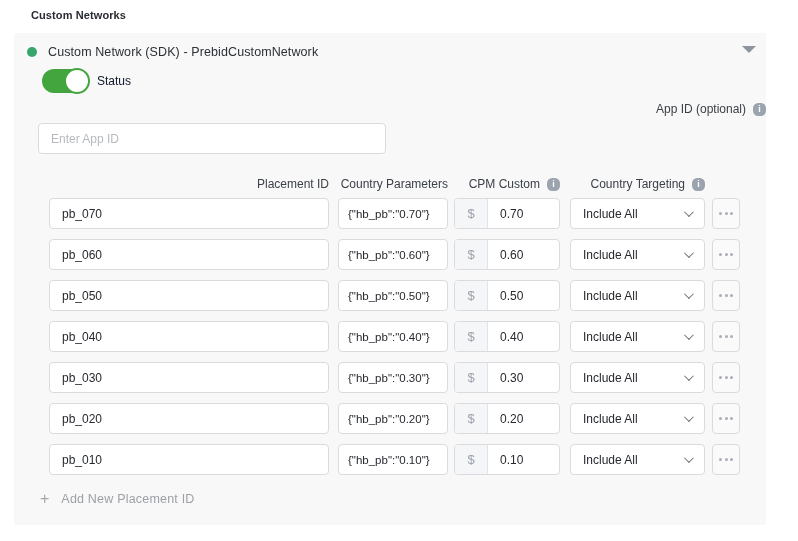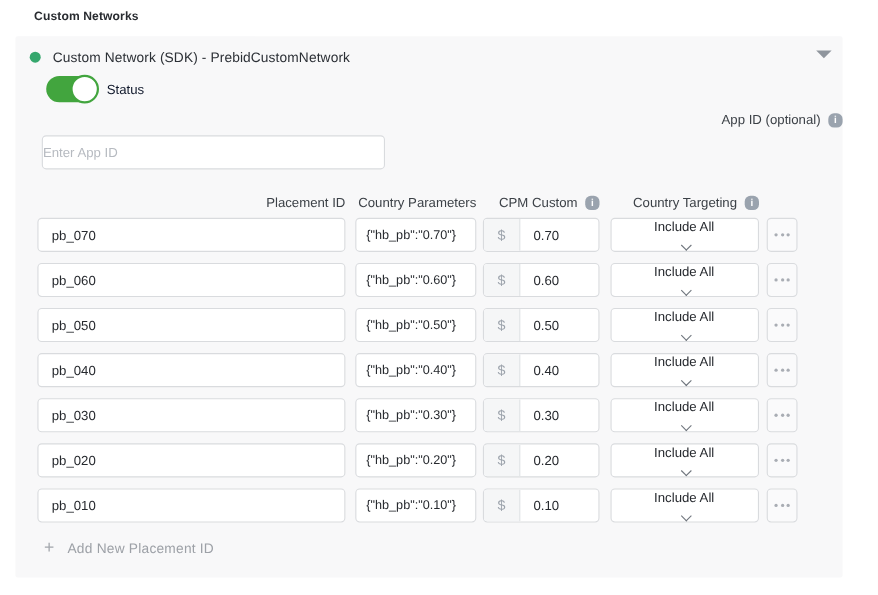--- a/index.html
+++ b/index.html
@@ -101,32 +101,32 @@
     font-size: 9px;
     font-weight: 700;
     font-style: normal;
     cursor: pointer;
   }
   
   .appid-label { margin: 9px 0 0 26px; }
   .appid-input {
     display: block;
     margin: 7px 0 0 24px;
-    width: 312px; height: 31px;
+    width: 348px; height: 31px;
     border: 1px solid #d9dbde;
     border-radius: 4px;
     background: #ffffff;
-    padding: 0 0;
+    padding: 0 12px;
     font-size: 12px;
     font-family: "Liberation Sans", sans-serif;
     color: #26292e;
   }
   .appid-input::placeholder { color: #b6bac0; opacity: 1; }
   
-  .table { margin: 23px 0 0 20px; }
+  .table { margin: 23px 0 0 35px; }
   .table-header {
     display: flex;
     margin-bottom: 7px;
   }
   .col-placement { width: 280px; margin-right: 9px; }
   .col-params    { width: 110px; margin-right: 6px; }
   .col-cpm       { width: 106px; margin-right: 10px; }
   .col-country   { width: 135px; margin-right: 7px; }
   .col-actions   { width: 28px; }
   .table-header .field-label.col-placement { padding-left: 6px; }
@@ -182,21 +182,20 @@
     border: 1px solid #d9dbde;
     border-radius: 4px;
     background: #ffffff;
     display: flex;
     align-items: center;
     justify-content: space-between;
     padding: 0 13px 0 12px;
     font-size: 12px;
     color: #26292e;
     cursor: pointer;
-    flex-direction: column;
   }
   .select-chevron {
     width: 7px; height: 7px;
     border-right: 1.4px solid #6f757d;
     border-bottom: 1.4px solid #6f757d;
     transform: rotate(45deg) translateY(-2px);
     flex: 0 0 auto;
   }
   .dots-button {
     height: 31px;

